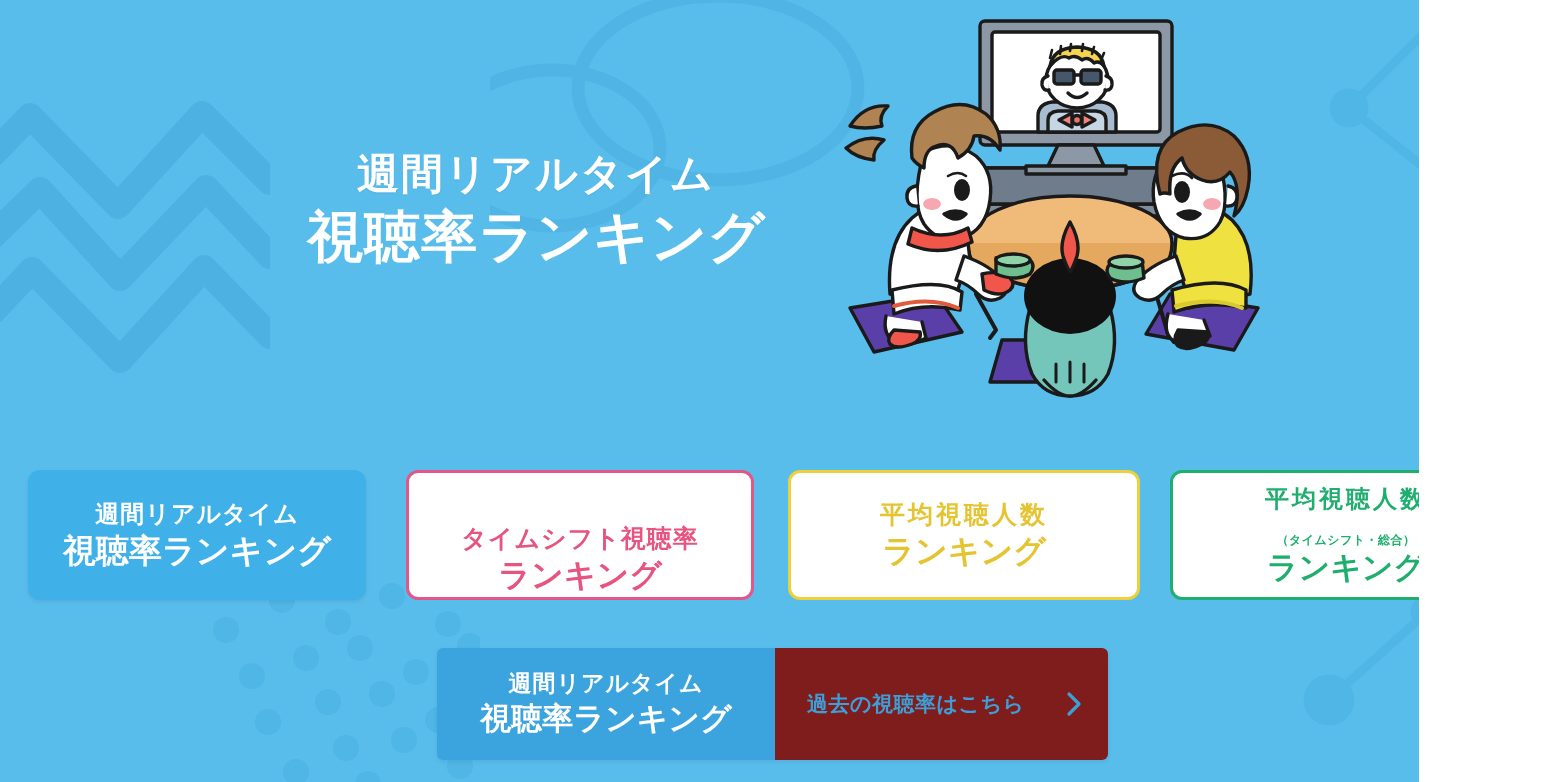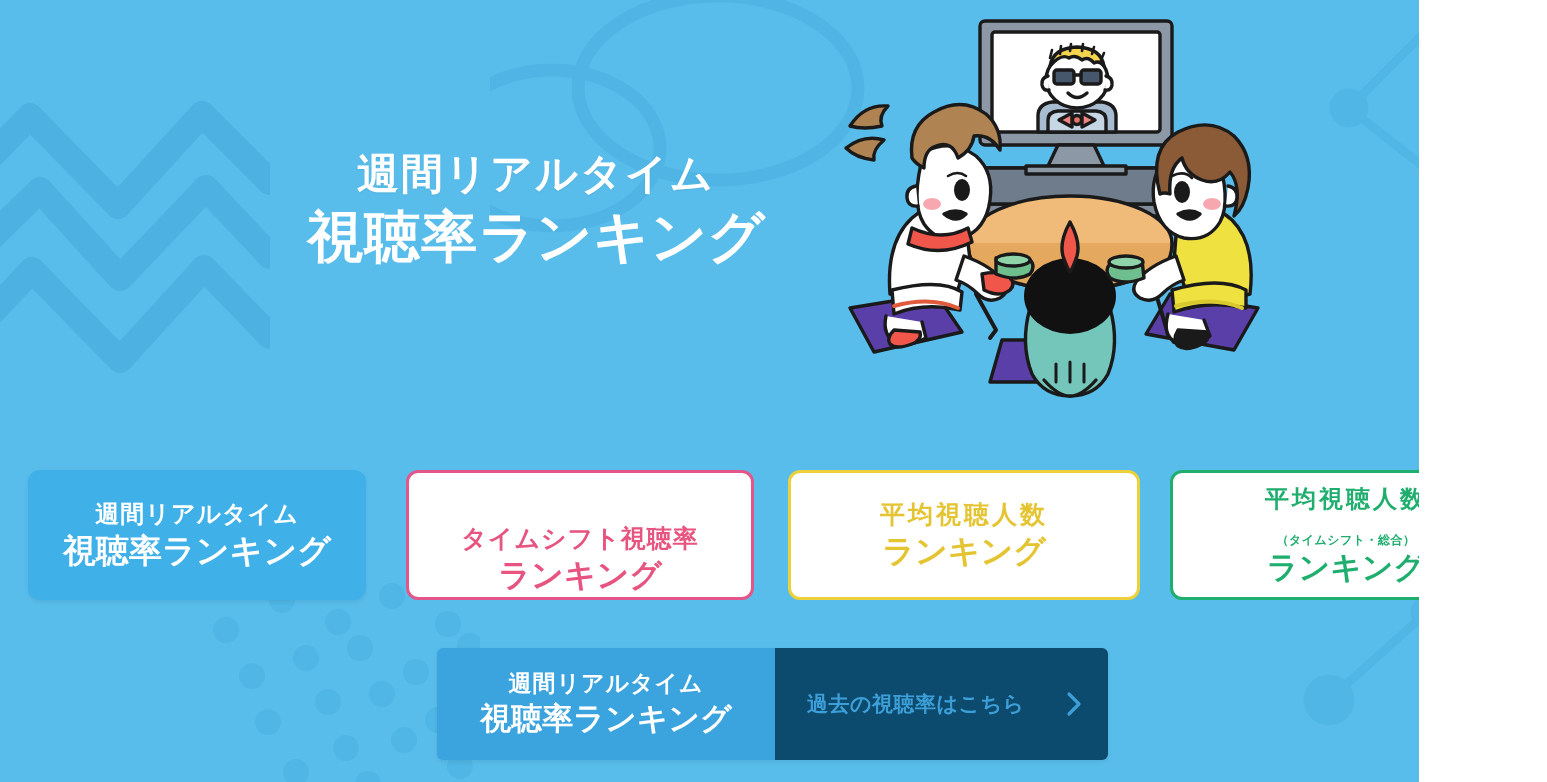--- a/index.html
+++ b/index.html
@@ -159,21 +159,21 @@
     align-items: center;
     justify-content: center;
     color: #fff;
     text-align: center;
     cursor: pointer;
   }
   .bb-left .b-sub  { font-size: 23px; font-weight: 700; letter-spacing: 1px; line-height: 1.3; white-space: nowrap; }
   .bb-left .b-main { font-size: 31px; font-weight: 900; line-height: 1.25; white-space: nowrap; margin-top: 1px; }
   .bb-right {
     flex: 1;
-    background: #0c4a6e;
+    background: #7f1d1d;
     display: flex;
     align-items: center;
     justify-content: space-between;
     padding: 0 26px 0 32px;
     cursor: pointer;
     gap: 32px;
   }
   .bb-right .b-link {
     font-size: 21px;
     font-weight: 700;

